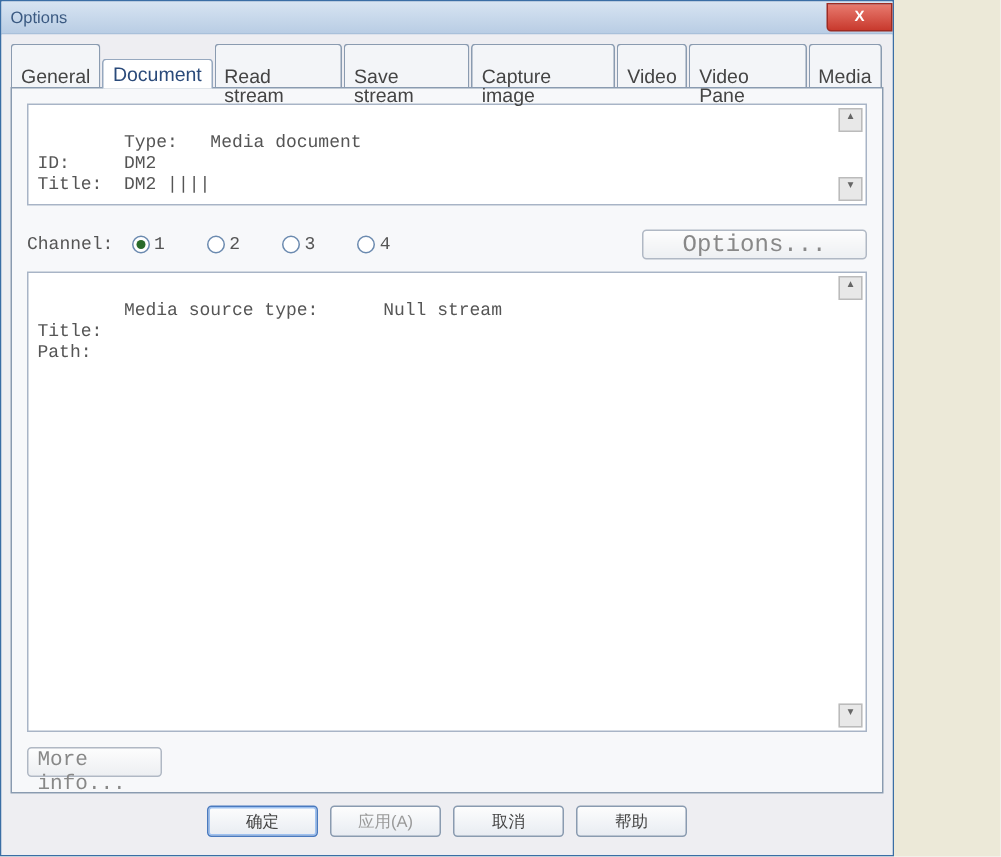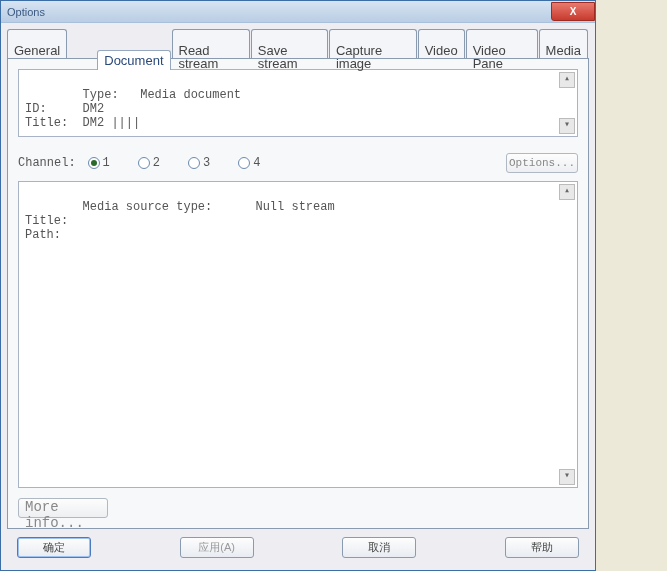--- a/index.html
+++ b/index.html
@@ -70,27 +70,26 @@
     color: #444;
     border-radius: 3px 3px 0 0;
     margin-right: 1px;
     cursor: default;
     height: 17px;
     line-height: 13px;
   }
   .tab.active {
     background: #ffffff;
     position: relative;
-    top: 12px;
+    top: 1px;
     height: 20px;
     padding-top: 3px;
     z-index: 3;
     border-color: #96a8bf;
     color: #2a4a7a;
-    margin-left: 29px;
   }
   .tabpage {
     border: 1px solid #8a9bb0;
     background: #f7f8fa;
     flex: 1;
     margin-top: 0;
     padding: 10px;
     display: flex;
     flex-direction: column;
     position: relative;
@@ -158,25 +157,25 @@
   .radio-circle.selected::after {
     content: '';
     width: 6px;
     height: 6px;
     border-radius: 50%;
     background: #2a6b2a;
   }
   .opt-btn {
     margin-left: auto;
     height: 20px;
-    padding: 0 2px;
+    padding: 0 26px;
     border: 1px solid #b0b8c4;
     background: linear-gradient(to bottom, #fdfdfd, #edeff2);
     border-radius: 3px;
-    font-size: 11px;
+    font-size: 16px;
     color: #888;
     font-family: "Courier New", monospace;
   }
   .streambox {
     border: 1px solid #a8b4c6;
     background: #ffffff;
     flex: 1;
     padding: 4px 6px;
     font-family: "Courier New", monospace;
     font-size: 12px;
@@ -192,21 +191,21 @@
     background: linear-gradient(to bottom, #fdfdfd, #edeff2);
     border-radius: 3px;
     font-size: 14px;
     color: #888;
     font-family: "Courier New", monospace;
     text-align: left;
     padding: 0 6px;
   }
   .button-bar {
     display: flex;
-    justify-content: space-between;
+    justify-content: center;
     gap: 8px;
     padding: 8px 10px 6px 10px;
   }
   .dlg-btn {
     height: 21px;
     min-width: 74px;
     border: 1px solid #8a9bb0;
     background: linear-gradient(to bottom, #fdfdfd, #e8ecf2);
     border-radius: 3px;
     font-size: 11px;

